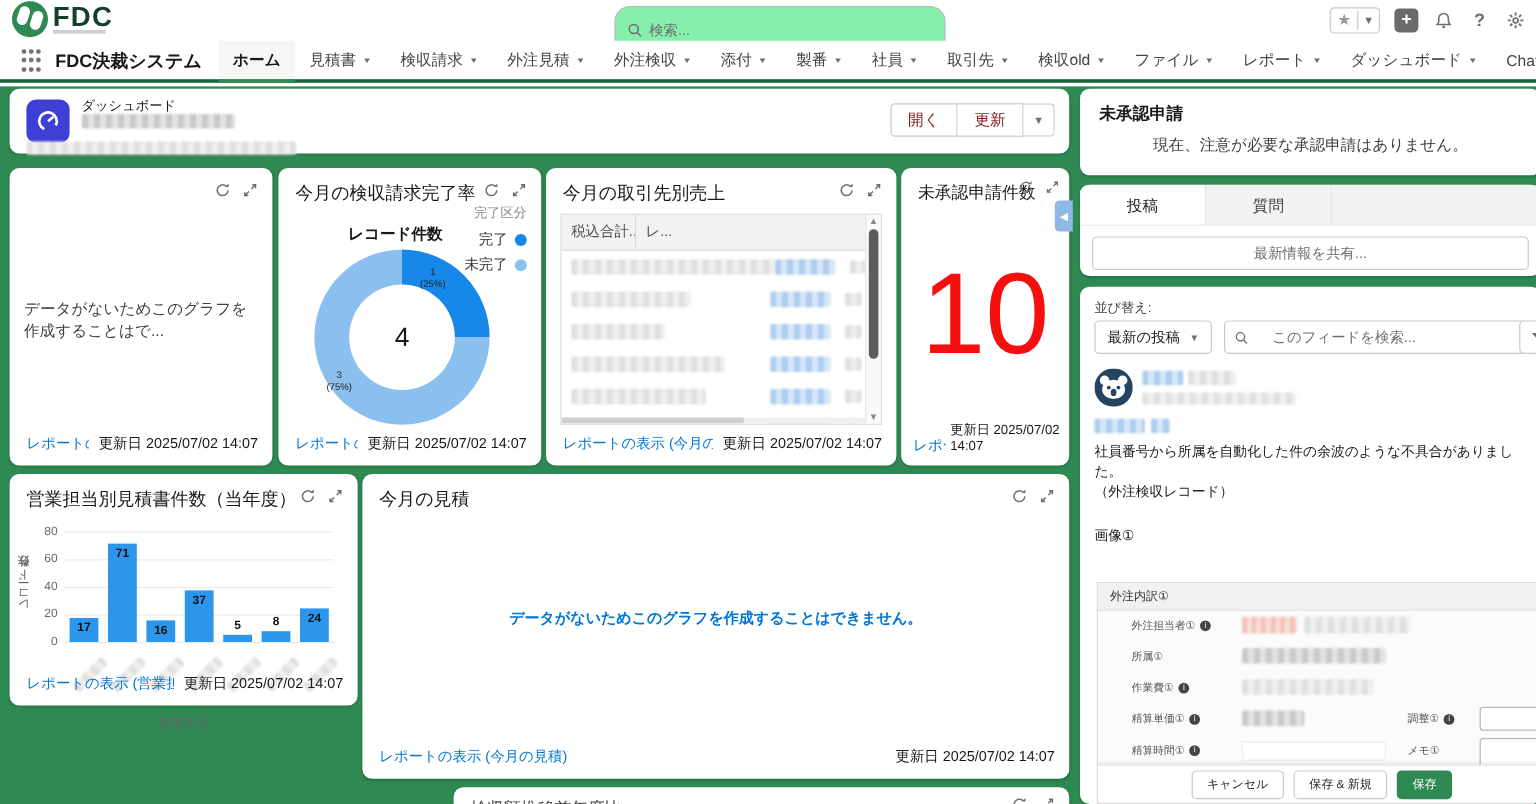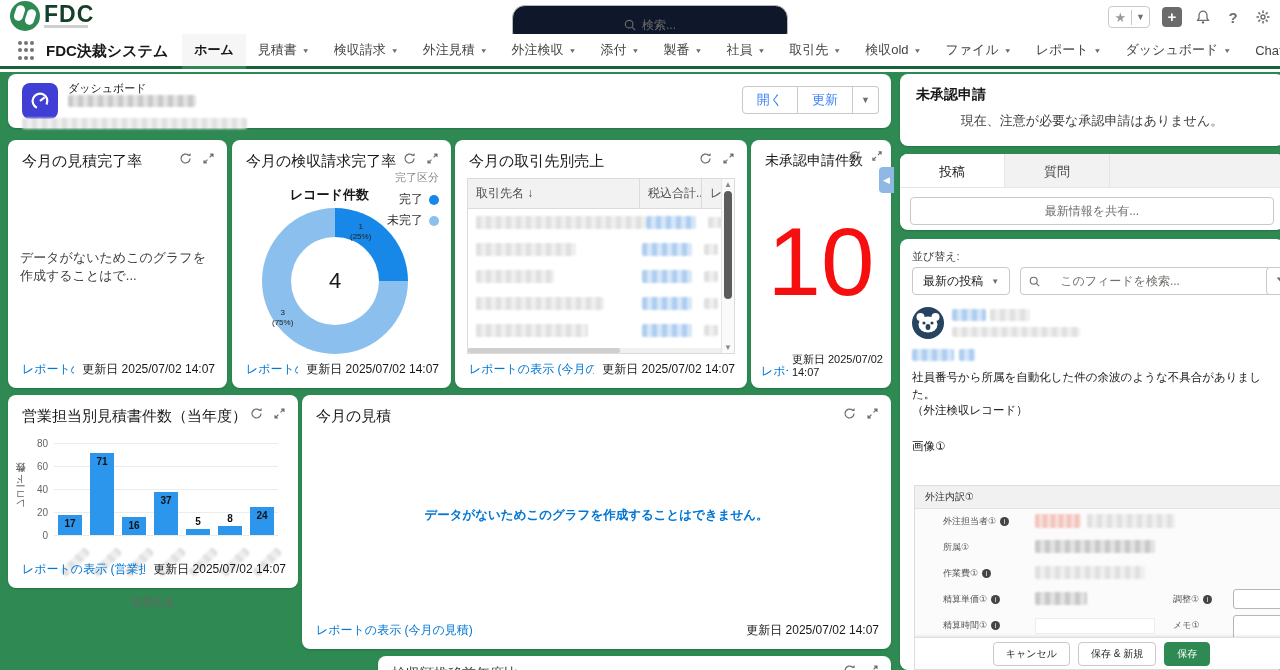--- a/index.html
+++ b/index.html
@@ -7,21 +7,21 @@
   .abs { position:absolute; }
 
   
   .topbar { position:absolute; top:0; left:0; width:1280px; height:34px; background:#fff; }
   .logo-wrap { position:absolute; left:10px; top:1px; display:flex; align-items:center; gap:4px; }
   .logo-mark { width:30px; height:30px; border-radius:50%; background:#2E8A52; position:relative; overflow:hidden; }
   .logo-mark:before { content:""; position:absolute; left:5px; top:4px; width:9px; height:16px; background:#fff; border-radius:6px; transform:rotate(18deg); }
   .logo-mark:after { content:""; position:absolute; left:16px; top:8px; width:9px; height:16px; background:#fff; border-radius:6px; transform:rotate(18deg); }
   .logo-text { font-size:23px; font-weight:bold; color:#14402a; letter-spacing:1px; line-height:20px; }
   .logo-tag { width:44px; height:3px; background:#cfcfcf; margin-top:1px; }
-  .search-box { position:absolute; left:512px; top:5px; width:276px; height:40px; border:1px solid #b9b9b9; border-radius:13px; background:#0f172a; display:flex; align-items:center; padding:0 10px; gap:6px;justify-content:center; }
+  .search-box { position:absolute; left:512px; top:5px; width:276px; height:40px; border:1px solid #b9b9b9; border-radius:13px; background:#86efac; display:flex; align-items:center; padding:0 10px; gap:6px; }
   .search-box span { font-size:12px; color:#6b6b6b; }
   .top-icons { position:absolute; right:8px; top:6px; display:flex; align-items:center; gap:12px; }
   .fav-combo { display:flex; align-items:center; border:1px solid #c9c9c9; border-radius:4px; height:22px; }
   .fav-combo .star { padding:0 5px; color:#9a9a9a; font-size:13px; border-right:1px solid #c9c9c9; }
   .fav-combo .caret { padding:0 4px; color:#706e6b; font-size:9px; }
   .add-btn { width:20px; height:20px; background:#6b6b6b; color:#fff; border-radius:4px; font-size:15px; line-height:19px; text-align:center; font-weight:bold; }
   .ticon { width:18px; height:18px; display:flex; align-items:center; justify-content:center; color:#706e6b; font-size:15px; font-weight:bold; }
 
   
   .navbar { position:absolute; top:34px; left:0; width:1280px; height:35px; background:#fff; border-bottom:3px solid #17623B; display:flex; align-items:stretch; }
@@ -47,21 +47,21 @@
 
   
   .dash-header { left:8px; top:2px; width:883px; height:54px; }
   .dh-icon { position:absolute; left:14px; top:9px; width:36px; height:36px; border-radius:8px; background:#3F3FD6; display:flex; align-items:center; justify-content:center; }
   .dh-type { position:absolute; left:60px; top:7px; font-size:11px; color:#181818; }
   .blur { background:repeating-linear-gradient(90deg,#c9c9c9 0 5px,#e2e2e2 5px 10px); filter:blur(1px); border-radius:2px; }
   .blur.blue { background:repeating-linear-gradient(90deg,#aecdf0 0 5px,#d5e6f8 5px 10px); }
   .blur.pink { background:repeating-linear-gradient(90deg,#f3c3bb 0 4px,#f8ddd8 4px 8px); }
   .blur.light { background:repeating-linear-gradient(90deg,#e0e0e0 0 5px,#efefef 5px 10px); }
   .dh-actions { position:absolute; right:12px; top:12px; display:flex; }
-  .btn { border:1px solid #c9c9c9; background:#fff; font-size:13px; color:#3b82f6; padding:4px 14px; cursor:pointer; font-family:inherit; }
+  .btn { border:1px solid #c9c9c9; background:#fff; font-size:13px; color:#7f1d1d; padding:4px 14px; cursor:pointer; font-family:inherit; }
   .btn.first { border-radius:4px 0 0 4px; }
   .btn.mid { border-left:none; }
   .btn.caret { border-left:none; border-radius:0 4px 4px 0; padding:4px 8px; font-size:9px; color:#706e6b; }
 
   
   .donut { position:absolute; border-radius:50%; }
   .donut-hole { position:absolute; background:#fff; border-radius:50%; display:flex; align-items:center; justify-content:center; font-size:22px; color:#181818; }
   .seg-label { position:absolute; font-size:8px; color:#222; text-align:center; line-height:1.2; }
   .legend { position:absolute; top:30px; right:12px; text-align:right; }
   .legend-title { font-size:11px; color:#8a8a8a; margin-bottom:6px; }
@@ -263,21 +263,20 @@
     <div class="blur abs" style="left:60px;top:21px;width:128px;height:12px;"></div>
     <div class="blur light abs" style="left:14px;top:44px;width:225px;height:11px;"></div>
     <div class="dh-actions">
       <button class="btn first">開く</button>
       <button class="btn mid">更新</button>
       <button class="btn caret">▼</button>
     </div>
   </div>
 
   <div class="card" style="left:8px;top:68px;width:219px;height:248px;">
-    <div class="card-title">今月の見積完了率</div>
     <div class="card-icons">
       <span>
           <svg width="13" height="13" viewBox="0 0 16 16">
             <path d="M13.5 8a5.5 5.5 0 1 1-1.7-3.95" fill="none" stroke="#706e6b" stroke-width="1.5"></path>
             <path d="M14.2 1.2v3.6h-3.6z" fill="#706e6b"></path>
           </svg>
         </span>
       <span>
           <svg width="13" height="13" viewBox="0 0 16 16" stroke="#706e6b" stroke-width="1.5" fill="none">
             <path d="M10 2.5h3.5V6M13.5 2.5L9.3 6.7M6 13.5H2.5V10M2.5 13.5l4.2-4.2"></path>
@@ -342,21 +341,20 @@
           </svg>
         </span>
       <span>
           <svg width="13" height="13" viewBox="0 0 16 16" stroke="#706e6b" stroke-width="1.5" fill="none">
             <path d="M10 2.5h3.5V6M13.5 2.5L9.3 6.7M6 13.5H2.5V10M2.5 13.5l4.2-4.2"></path>
           </svg>
         </span>
     </div>
     <div class="rtable">
       <div class="rt-head" id="table-head">
-          <div style="flex: 1 1 0%;">取引先名 ↓</div>
           <div style="width: 62px; flex: 0 0 auto;">税込合計...</div>
           <div style="width: 32px; flex: 0 0 auto; border-right: none;">レ...</div>
         </div>
       <div class="rt-body" id="table-body">
           <div class="rt-row">
             <div style="flex:1;padding-left:8px;">
               <div class="blur light" style="width:170px;height:13px;"></div>
             </div>
     <div style="width:62px;flex:none;">
               <div class="blur blue" style="width:50px;height:13px;"></div>

